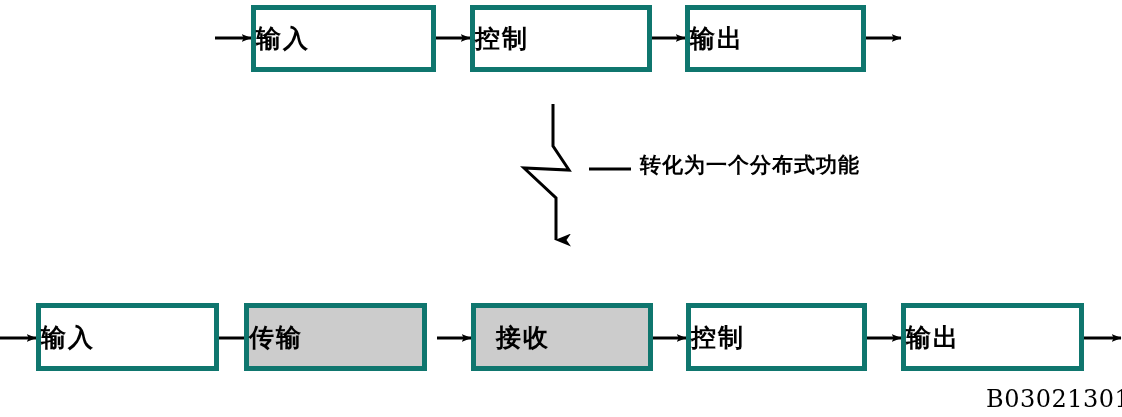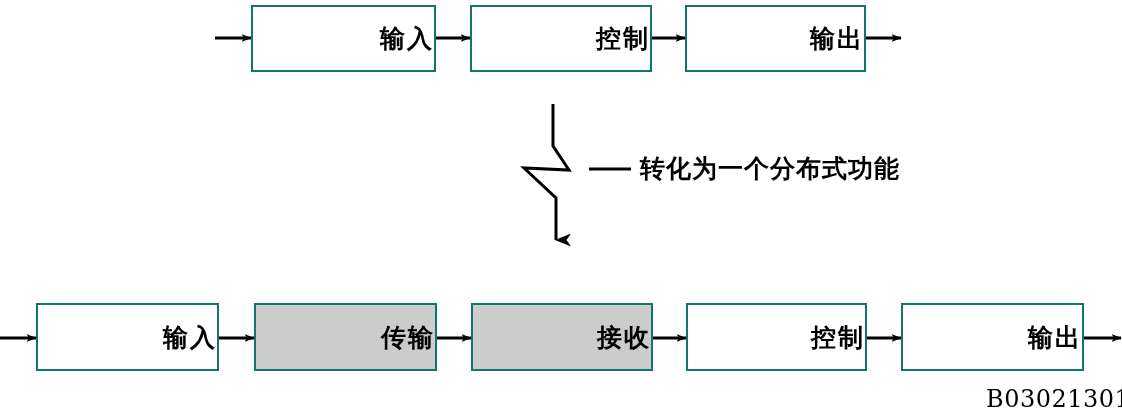--- a/index.html
+++ b/index.html
@@ -20,42 +20,42 @@
   .diagram-svg {
     position: absolute;
     left: 0;
     top: 0;
     width: 1122px;
     height: 417px;
   }
   .box {
     position: absolute;
     box-sizing: border-box;
-    border: 2px solid #0f766e;
+    border: 5px solid #0f766e;
     background: #ffffff;
     display: flex;
     align-items: center;
-    justify-content: flex-end;
+    justify-content: flex-start;
   }
   .box.shaded {
     background: #cccccc;
   }
   .box-label {
     font-family: "DejaVu Sans", sans-serif;
     font-size: 25px;
     font-weight: 600;
     color: #000000;
     letter-spacing: 2px;
     line-height: 1;
     white-space: nowrap;
   }
   .transform-note {
     position: absolute;
-    font-family: Liberation Sans, sans-serif;
-    font-size: 25px;
+    font-family: Liberation Mono, monospace;
+    font-size: 21px;
     font-weight: 700;
     color: #000000;
     letter-spacing: 1px;
     white-space: nowrap;
     line-height: 1;
   }
   .figure-code {
     position: absolute;
     font-family: "DejaVu Serif", serif;
     font-size: 24px;
@@ -108,21 +108,21 @@
   <div class="box" style="left:685px; top:5px; width:181px; height:67px;">
     <span class="box-label">输出</span>
   </div>
 
   <div class="transform-note" style="left:640px; top:156px;">转化为一个分布式功能</div>
 
   <div class="box" style="left:36px; top:303px; width:183px; height:68px;">
     <span class="box-label">输入</span>
   </div>
 
-  <div class="box shaded" style="left:254px; top:303px; width:183px; height:68px;">
+  <div class="box shaded" style="left:244px; top:303px; width:183px; height:68px;">
     <span class="box-label">传输</span>
   </div>
 
   <div class="box shaded" style="left:471px; top:303px; width:182px; height:68px;padding-left:20px;">
     <span class="box-label">接收</span>
   </div>
 
   <div class="box" style="left:686px; top:303px; width:181px; height:68px;">
     <span class="box-label">控制</span>
   </div>

